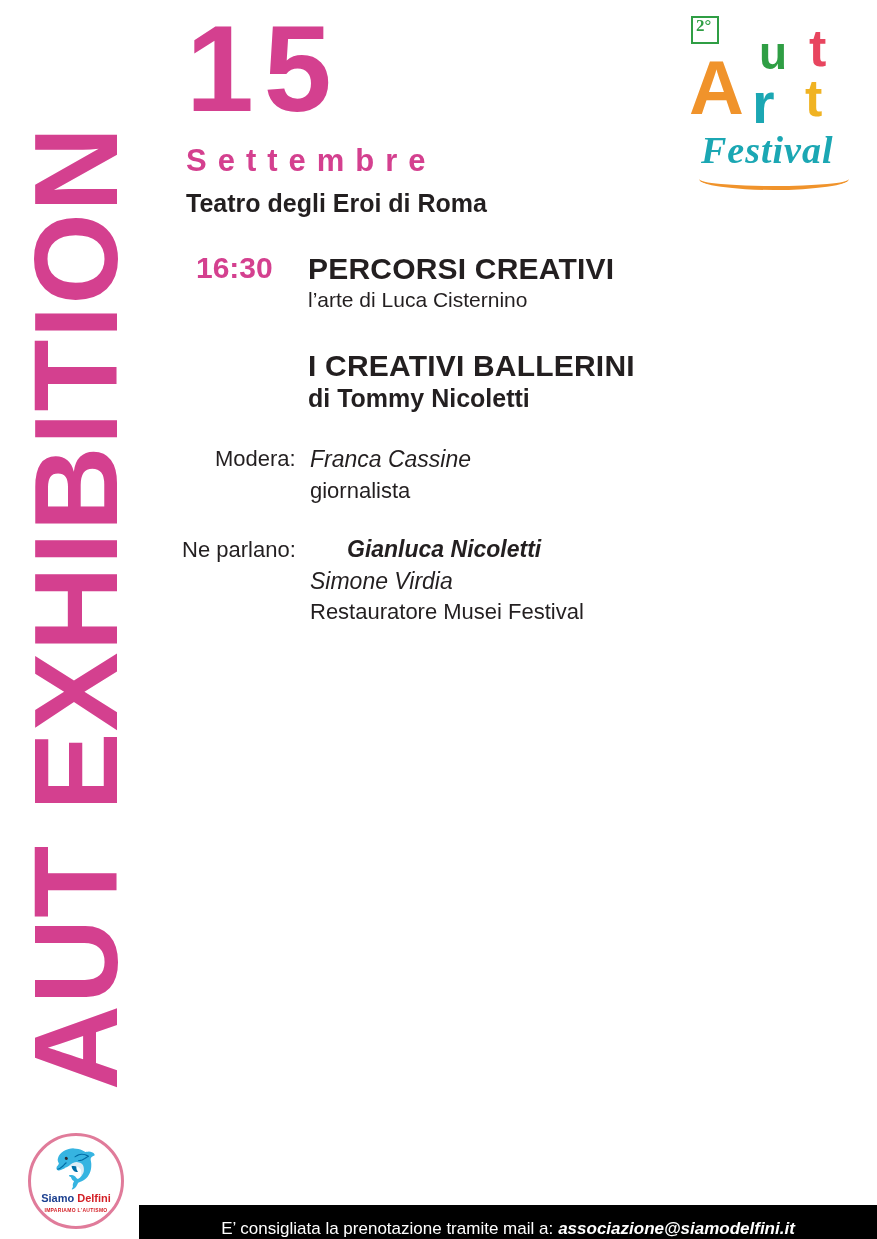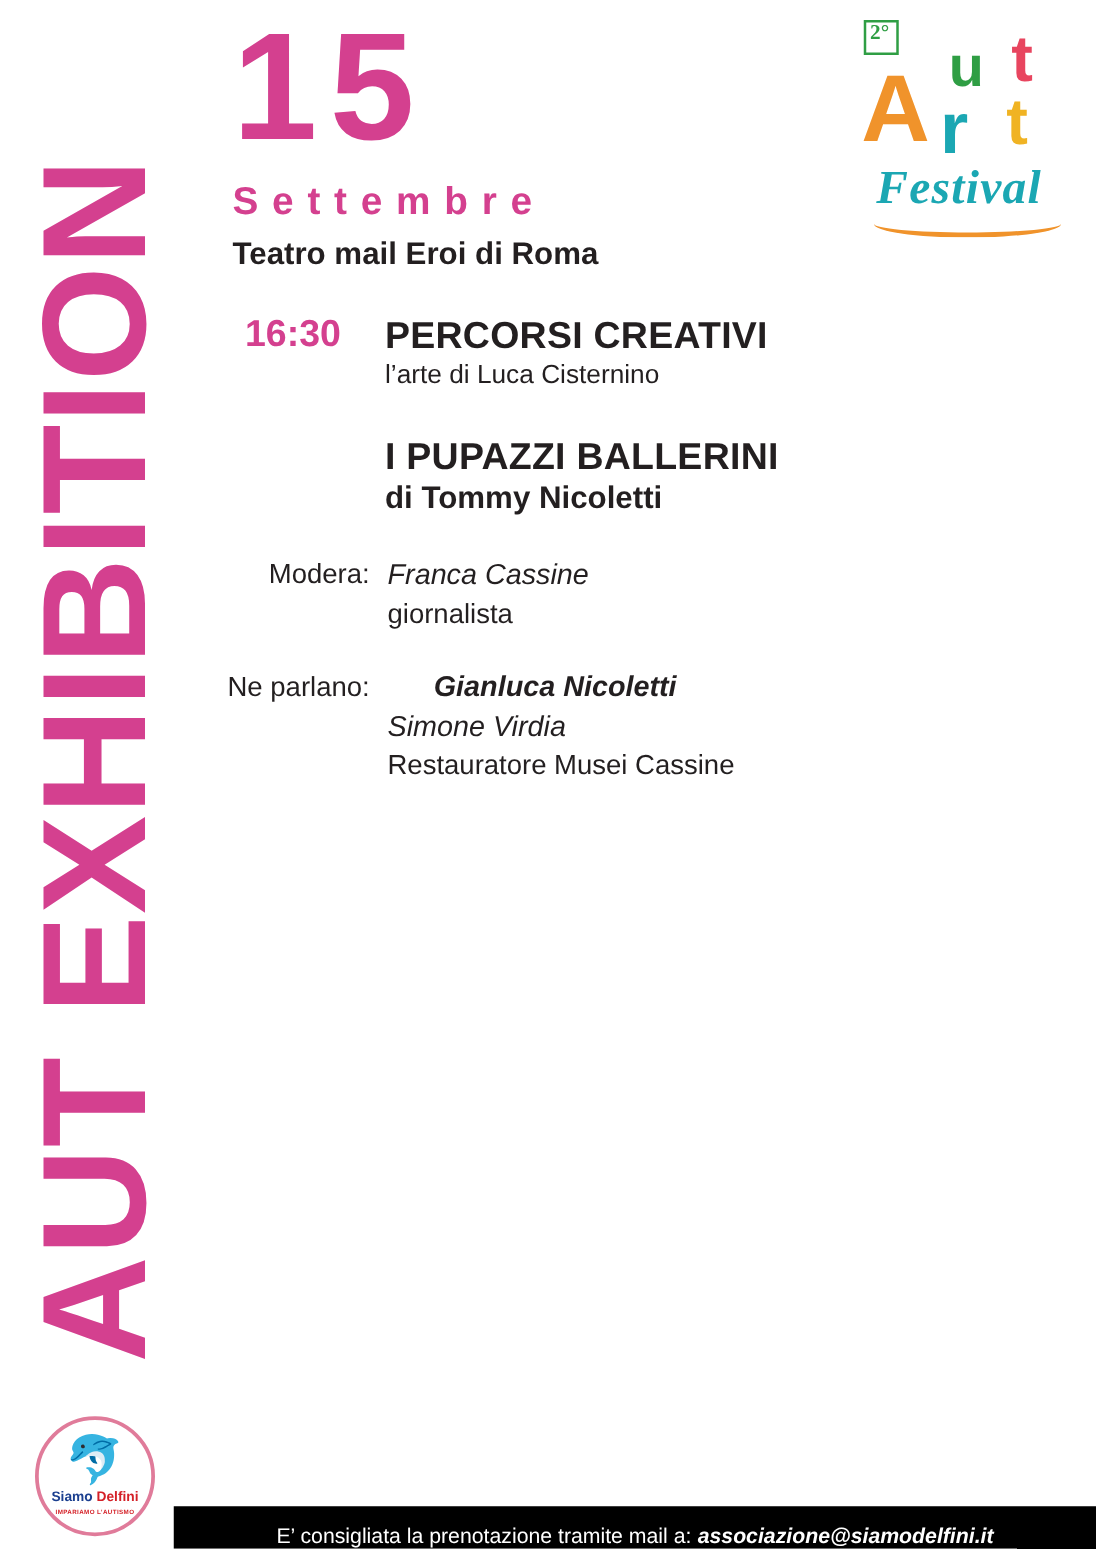--- a/index.html
+++ b/index.html
@@ -301,37 +301,37 @@
 <body>
 
 <div class="poster">
 
   <div class="side-title">
     <span class="vtext">AUT EXHIBITION</span>
   </div>
 
   <div class="date-number">15</div>
   <div class="date-month">Settembre</div>
-  <div class="venue">Teatro mail Eroi di Roma</div>
+  <div class="venue">Teatro degli Eroi di Roma</div>
 
   <div class="time">16:30</div>
   <div class="evt1-title">PERCORSI CREATIVI</div>
   <div class="evt1-sub">l’arte di Luca Cisternino</div>
 
-  <div class="evt2-title">I PUPAZZI BALLERINI</div>
+  <div class="evt2-title">I CREATIVI BALLERINI</div>
   <div class="evt2-sub">di Tommy Nicoletti</div>
 
   <div class="mod-label">Modera:</div>
   <div class="mod-name">Franca Cassine</div>
   <div class="mod-role">giornalista</div>
 
   <div class="np-label">Ne parlano:</div>
   <div class="np-name1">Gianluca Nicoletti</div>
   <div class="np-name2">Simone Virdia</div>
-  <div class="np-role">Restauratore Musei Cassine</div>
+  <div class="np-role">Restauratore Musei Festival</div>
 
   <div class="festival-logo">
     <div class="fl-square"></div>
     <div class="fl-sq-text">2°</div>
     <div class="fl-ch fl-A">A</div>
     <div class="fl-ch fl-u">u</div>
     <div class="fl-ch fl-t">t</div>
     <div class="fl-ch fl-r">r</div>
     <div class="fl-ch fl-t2">t</div>
     <div class="fl-fest">Festival</div>

